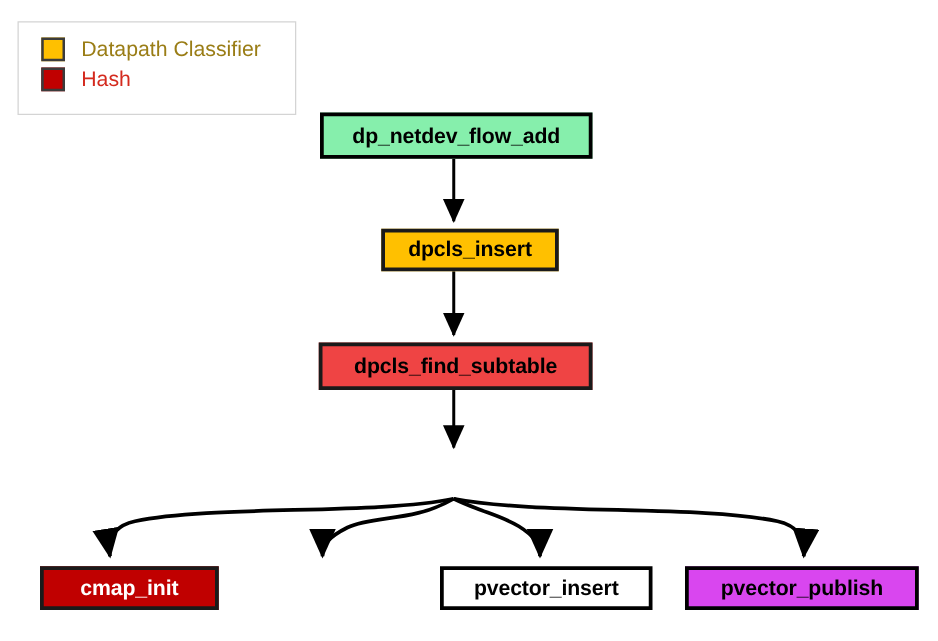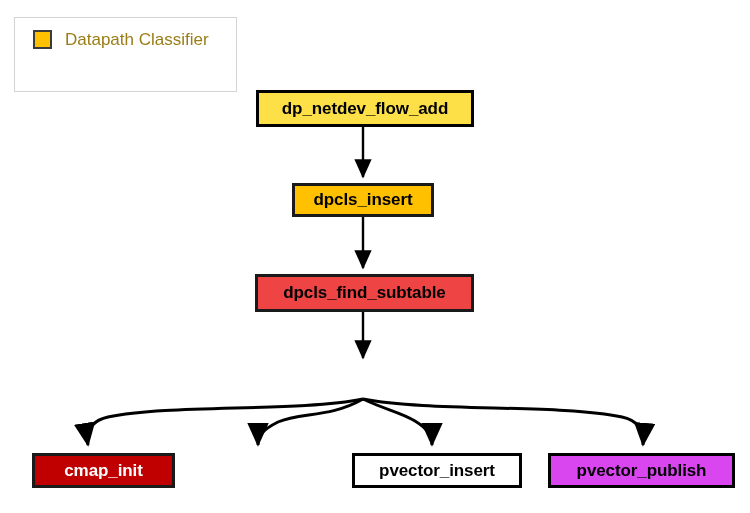--- a/index.html
+++ b/index.html
@@ -89,20 +89,24 @@
 </head>
 <body>
 
 <div id="diagram-root" style="background: rgb(255, 255, 255); padding-left: 12px;">
 
   <div id="legend" style="border-color: rgb(212, 212, 212);">
     <div class="legend-row">
       <span class="legend-swatch" id="sw0" style="background: rgb(255, 192, 0); border-color: rgb(59, 59, 59);"></span>
       <span class="legend-label" id="lb0" style="color: rgb(154, 125, 22);">Datapath Classifier</span>
     </div>
+    <div class="legend-row">
+      <span class="legend-swatch" id="sw1" style="background: rgb(192, 0, 0); border-color: rgb(59, 59, 59);"></span>
+      <span class="legend-label" id="lb1" style="color: rgb(212, 42, 30);">Hash</span>
+    </div>
   </div>
 
   <svg id="edges" viewBox="0 0 750 513" width="750" height="513" xmlns="http://www.w3.org/2000/svg">
     <defs>
       <marker id="arrowhead" markerWidth="9" markerHeight="9" refX="7.4" refY="3.6" orient="auto" markerUnits="strokeWidth">
         <path d="M 0 0 L 8 3.6 L 0 7.2 z" fill="#000000"></path>
       </marker>
     </defs>
 
     <g>
@@ -122,20 +126,20 @@
       <path d="M 363 399 C 330 418, 300 412, 278 422 C 262 430, 258 436, 258 445" fill="none" stroke="#000000" stroke-width="3" marker-end="url(#arrowhead)"></path>
     </g>
     <g>
       <path d="M 363 399 C 386 410, 400 412, 415 421 C 428 429, 432 436, 432 445" fill="none" stroke="#000000" stroke-width="3" marker-end="url(#arrowhead)"></path>
     </g>
     <g>
       <path d="M 363 399 C 430 412, 560 404, 622 417 C 640 421, 644 432, 643 445" fill="none" stroke="#000000" stroke-width="3" marker-end="url(#arrowhead)"></path>
     </g>
   </svg>
 
-  <div class="node" id="node0" style="left: 256px; top: 90px; width: 218px; height: 37px; background: #fde047; color: rgb(0, 0, 0);">dp_netdev_flow_add</div>
-  <div class="node fill-classifier" id="node1" style="left: 292px; top: 183px; width: 142px; height: 34px; background: rgb(255, 192, 0); color: rgb(0, 0, 0);">dpcls_insert</div>
+  <div class="node" id="node0" style="left: 256px; top: 90px; width: 218px; height: 37px; background: #86efac; color: rgb(0, 0, 0);">dp_netdev_flow_add</div>
+  <div class="node fill-classifier" id="node1" style="left: 305px; top: 183px; width: 142px; height: 34px; background: rgb(255, 192, 0); color: rgb(0, 0, 0);">dpcls_insert</div>
   <div class="node fill-classifier" id="node2" style="left: 255px; top: 274px; width: 219px; height: 38px; background: #ef4444; color: rgb(0, 0, 0);">dpcls_find_subtable</div>
   <div class="node fill-hash" id="node4" style="left: 18px; top: 453px; width: 143px; height: 35px; background: rgb(192, 0, 0); color: rgb(255, 255, 255);">cmap_init</div>
   <div class="node" id="node6" style="left: 352px; top: 453px; width: 170px; height: 35px; background: rgb(255, 255, 255); color: rgb(0, 0, 0);">pvector_insert</div>
   <div class="node" id="node7" style="left: 548px; top: 453px; width: 187px; height: 35px; background: #d946ef; color: rgb(0, 0, 0);">pvector_publish</div>
 
 </div>
 
 </body></html>

